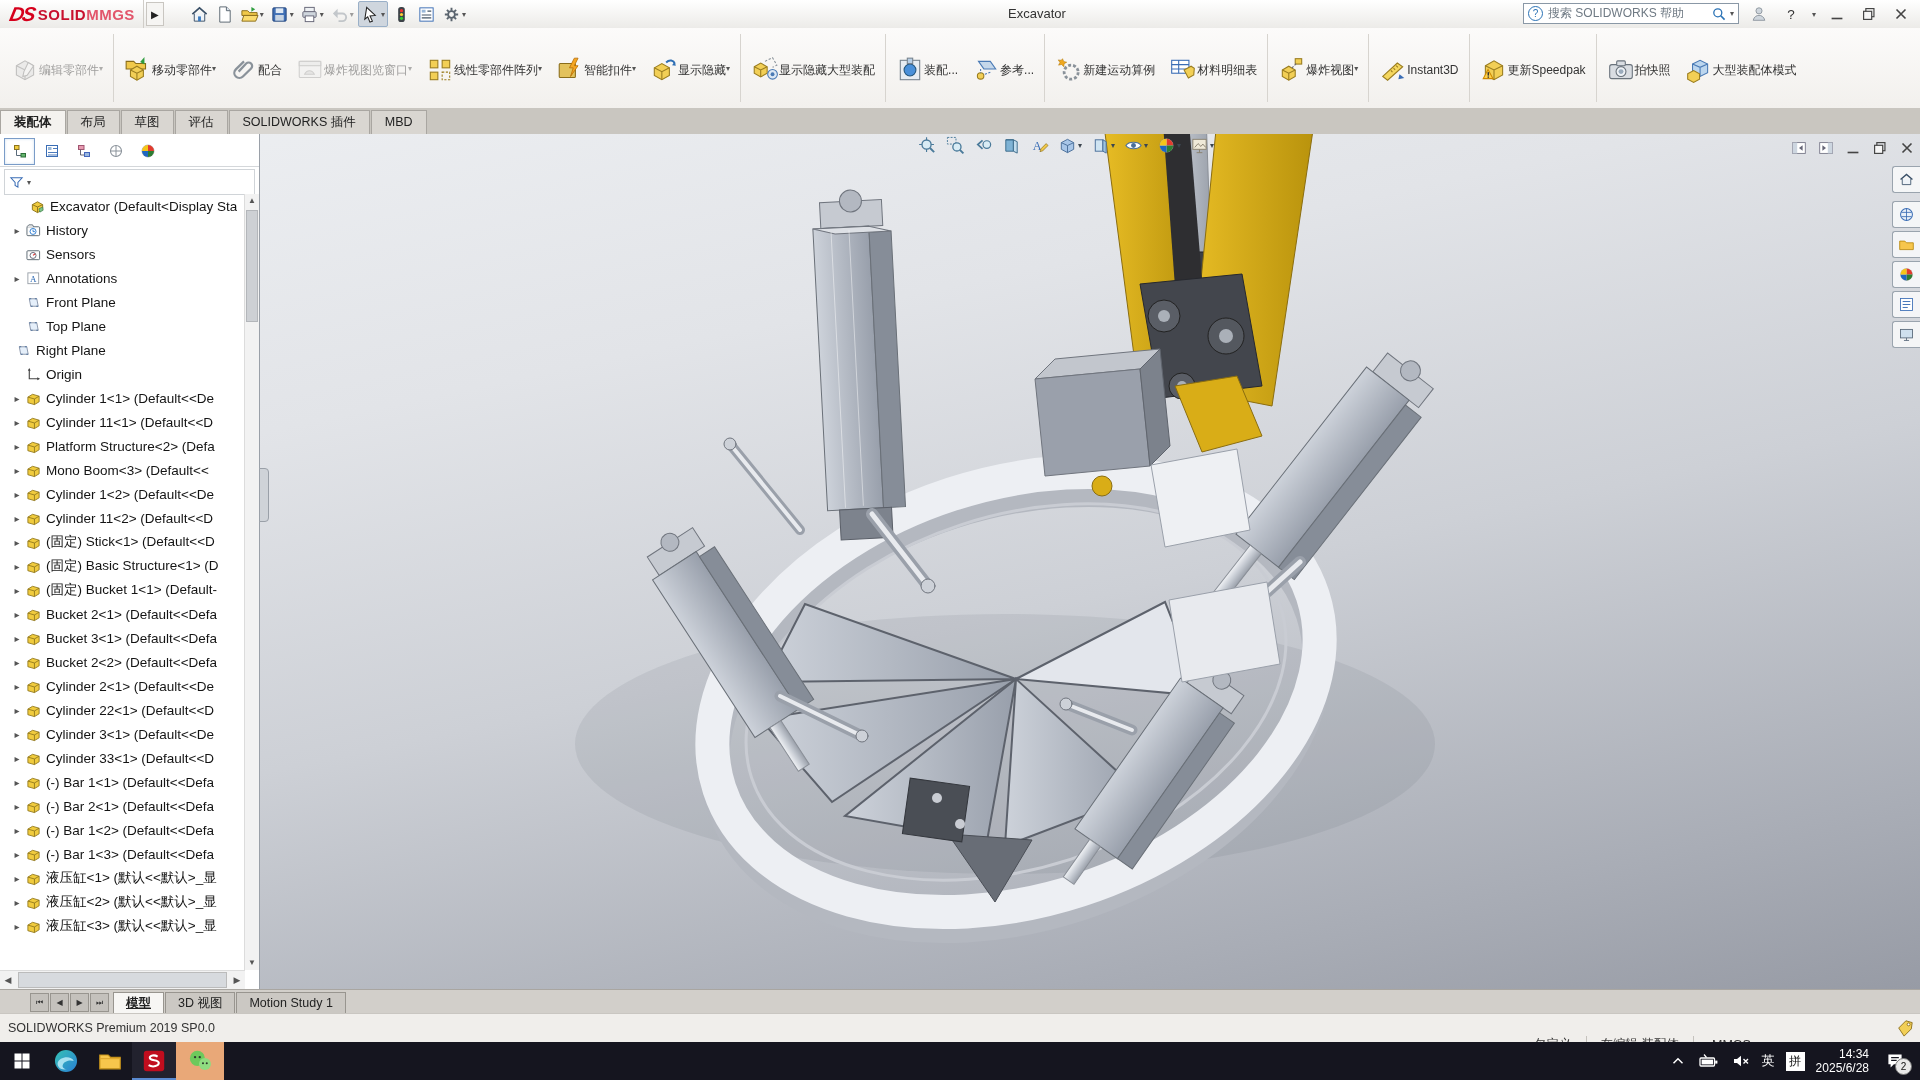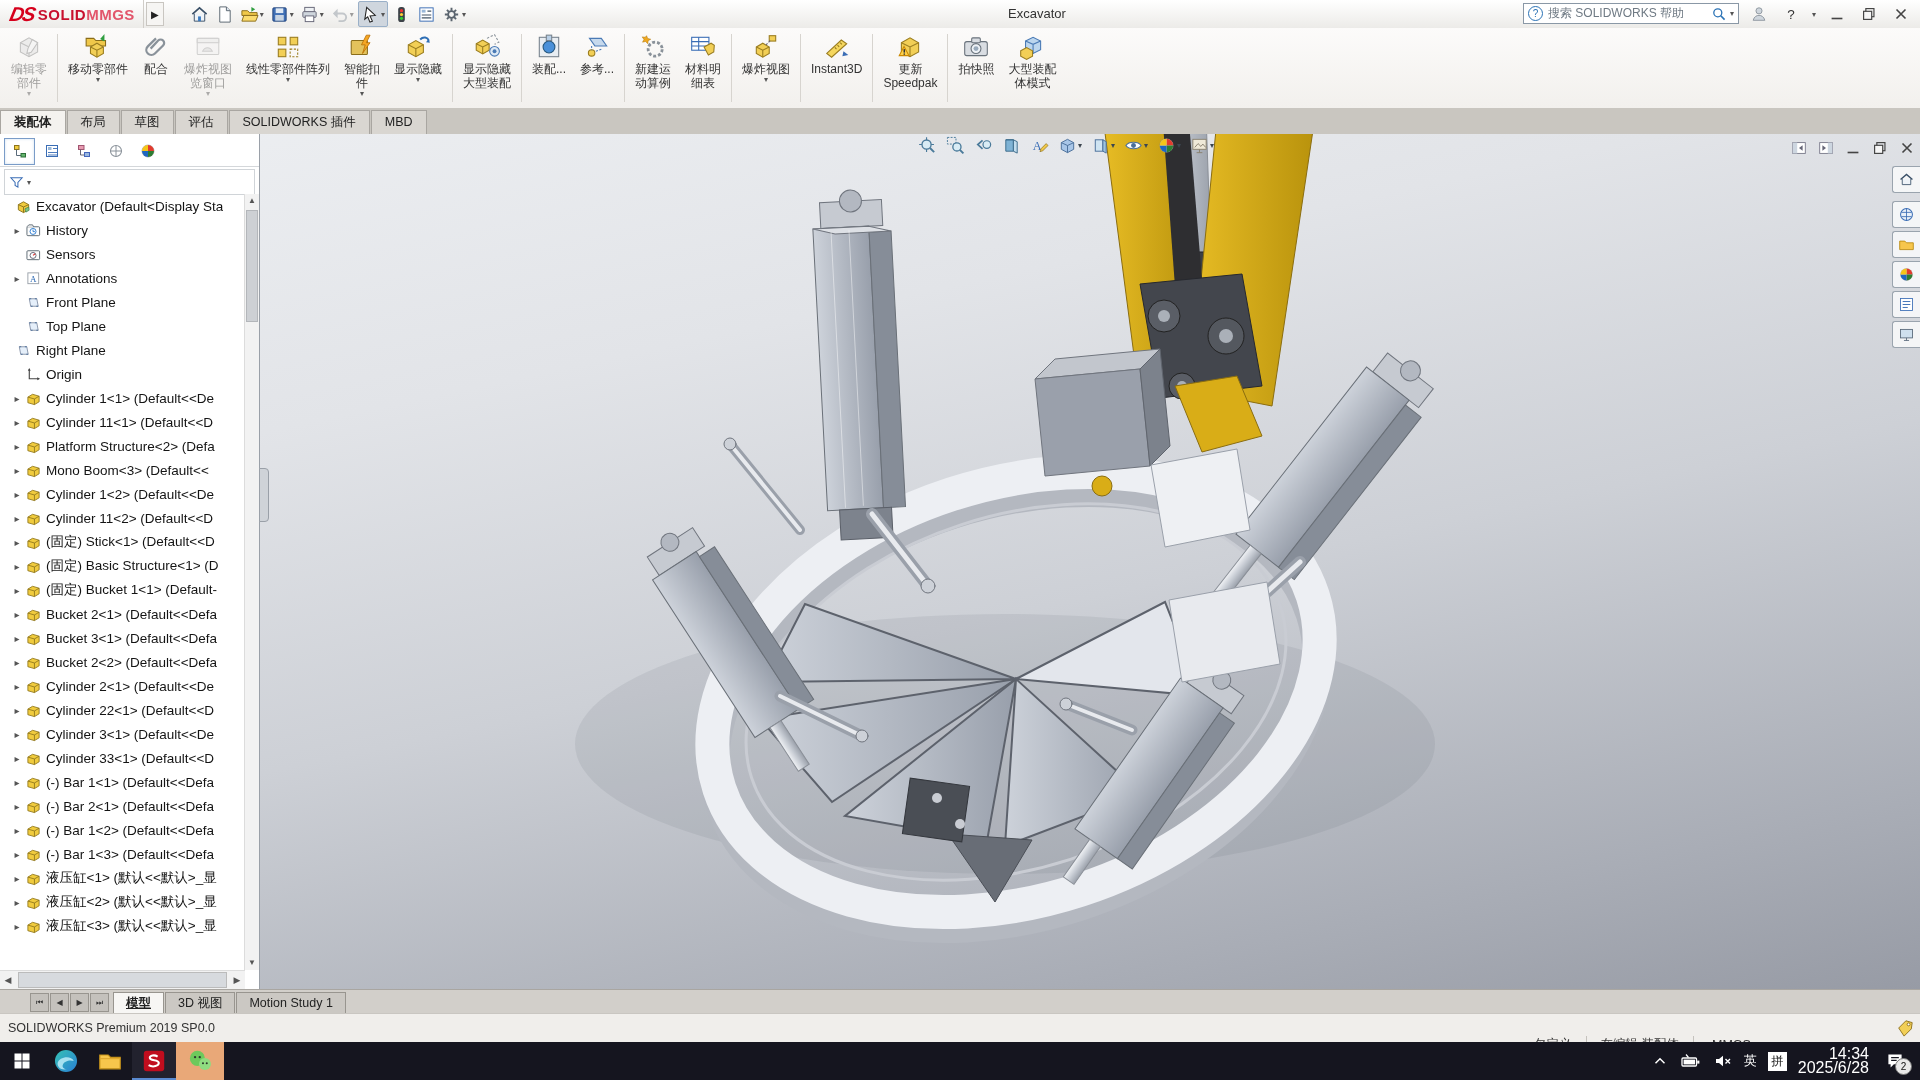--- a/index.html
+++ b/index.html
@@ -19,21 +19,21 @@
   .qbtn.disabled{opacity:.55}
   #doc-title{position:absolute;left:1037px;top:0;height:28px;line-height:28px;transform:translateX(-50%);font-size:13px;color:#333}
   #searchbox{position:absolute;left:1523px;top:3px;width:216px;height:21px;border:1px solid #8a98a6;background:#fff;display:flex;align-items:center;font-size:12px;color:#6f7a84;padding:0 4px;box-sizing:border-box}
   #searchbox .q{color:#2a72b5;border:1px solid #2a72b5;border-radius:50%;width:13px;height:13px;font-size:10px;line-height:13px;text-align:center;margin-right:5px;flex:none}
   #searchbox .mag{margin-left:auto}
   #searchbox .dd{font-size:8px;color:#555;margin-left:3px}
   #tb-right{position:absolute;right:8px;top:0;height:28px;display:flex;align-items:center;gap:10px}
   .wbtn{width:22px;height:20px;display:flex;align-items:center;justify-content:center;color:#444;font-size:12px}
   
   #ribbon{position:absolute;left:0;top:28px;width:1920px;height:80px;background:linear-gradient(#fcfbfa,#f2f0ed);border-bottom:1px solid #cbc8c3;display:flex;align-items:stretch;padding-left:4px}
-  .rbtn{display:flex;flex-direction:column;align-items:center;justify-content:flex-start;padding:4px 7px 0 7px;font-size:12px;color:#333;line-height:14px;text-align:center;white-space:nowrap}
+  .rbtn{display:flex;flex-direction:row;align-items:center;justify-content:flex-start;padding:4px 7px 0 7px;font-size:12px;color:#333;line-height:14px;text-align:center;white-space:nowrap}
   .rbtn .ric{height:30px;display:flex;align-items:center}
   .rbtn .dd{font-size:8px;color:#555;height:10px;line-height:8px}
   .rbtn.disabled{opacity:.45;filter:grayscale(1)}
   .rsep{width:1px;background:#d7d4cf;margin:6px 3px;flex:none}
   
   #tabrow{position:absolute;left:0;top:108px;width:1920px;height:26px;background:#c9c6c0;border-bottom:1px solid #a9a6a1;display:flex;align-items:flex-end}
   .ctab{height:23px;line-height:22px;padding:0 13px;font-size:12.5px;color:#222;background:#d9d6d1;border:1px solid #a9a6a1;border-bottom:none;margin-right:1px}
   .ctab.active{background:#f4f2ef;font-weight:bold}
   
   #viewport{position:absolute;left:0;top:134px;width:1920px;height:855px;background:linear-gradient(168deg,#edeff2 0%,#e2e4e8 28%,#cdd0d6 55%,#a9adb6 85%,#979ba5 100%);overflow:hidden}
@@ -84,21 +84,21 @@
   #statusright .tri{font-size:8px;color:#444}
   #status-tag{position:absolute;right:6px;top:5px}
   
   #taskbar{position:absolute;left:0;top:1042px;width:1920px;height:38px;background:#15151f;display:flex;align-items:center}
   .ttile{width:44px;height:38px;display:flex;align-items:center;justify-content:center}
   .ttile.sw{background:#22222e;box-shadow:inset 0 -2px 0 #5a8ad0}
   .ttile.wechat{background:#e9a878;width:48px}
   #tray{position:absolute;right:0;top:0;height:38px;display:flex;align-items:center;gap:11px;padding-right:10px}
   #tray .lang{color:#fff;font-size:13px}
   #tray .pin{width:19px;height:19px;background:#fff;color:#111;font-size:12px;display:flex;align-items:center;justify-content:center}
-  #clock{color:#fff;font-size:16px;text-align:right;line-height:14px}
+  #clock{color:#fff;font-size:12px;text-align:right;line-height:14px}
   #notif{position:relative;width:30px;height:30px;display:flex;align-items:center;justify-content:center}
   #notif .badge{position:absolute;right:-2px;bottom:1px;width:15px;height:15px;border-radius:50%;background:#e9e9e9;color:#111;font-size:10px;display:flex;align-items:center;justify-content:center;border:1px solid #777}
 </style>
 </head>
 <body>
 
 <div id="titlebar">
   <div id="logo">
     <span class="ds">DS</span>
     <span class="wm"><span>SOLID</span><b>MMGS</b></span>
@@ -806,21 +806,21 @@
     </div>
   <div id="filterrow">
     <span>
         <svg width="15" height="15" viewBox="0 0 16 16">
           <path d="M2 3h12l-4.5 5v5l-3-1.8V8z" fill="#fff" stroke="#3a6db5" stroke-width="1.1"></path>
         </svg>
       </span>
     <span class="dd">▾</span>
   </div>
   <div id="tree">
-      <div class="trow" style="padding-left: 0;">
+      <div class="trow" style="padding-left: 14px;">
         <span class="arr"></span>
         <span class="tic">
           <svg width="15" height="15" viewBox="0 0 16 16">
             <path d="M2.5 6l5.5-3 5.5 3v5.5L8 14.5 2.5 11.5z" fill="#f0cb3e" stroke="#8d741b"></path>
             <path d="M2.5 6 8 8.5 13.5 6M8 8.5v6" fill="none" stroke="#8d741b"></path>
             <path d="M9.5 10.5l4-2 .5 3.5-3.5 2z" fill="#7ec48a" stroke="#3c7d4a" stroke-width=".7"></path>
           </svg>
         </span>
         <span class="lbl">Excavator  (Default&lt;Display Sta</span>
       </div>

